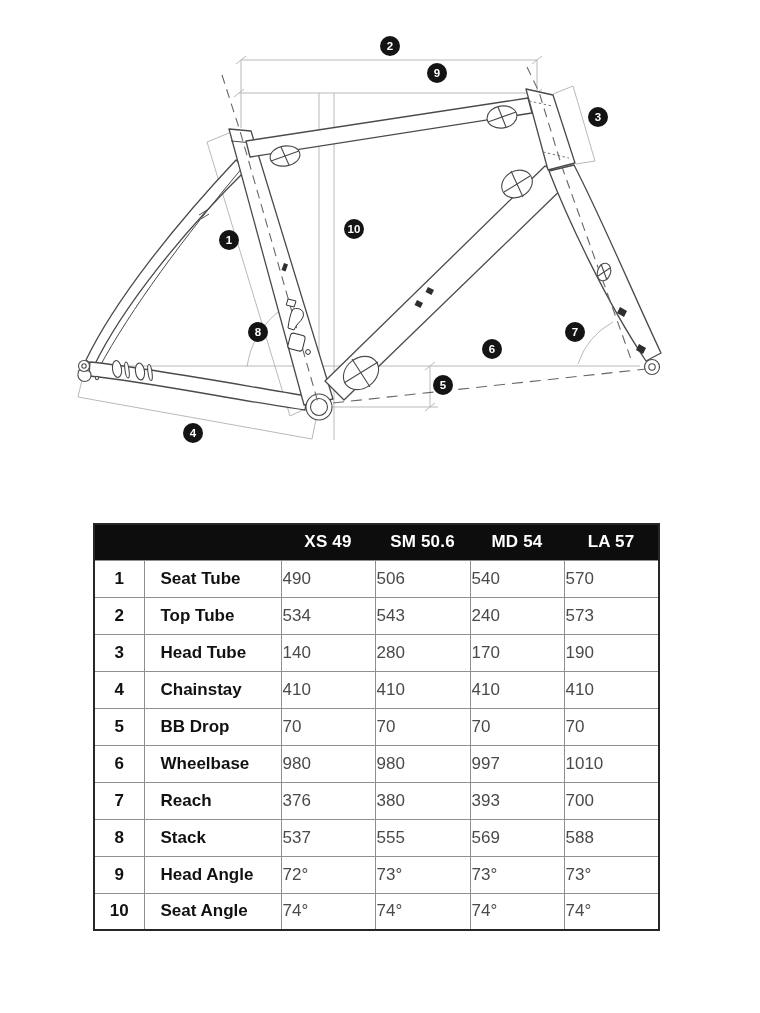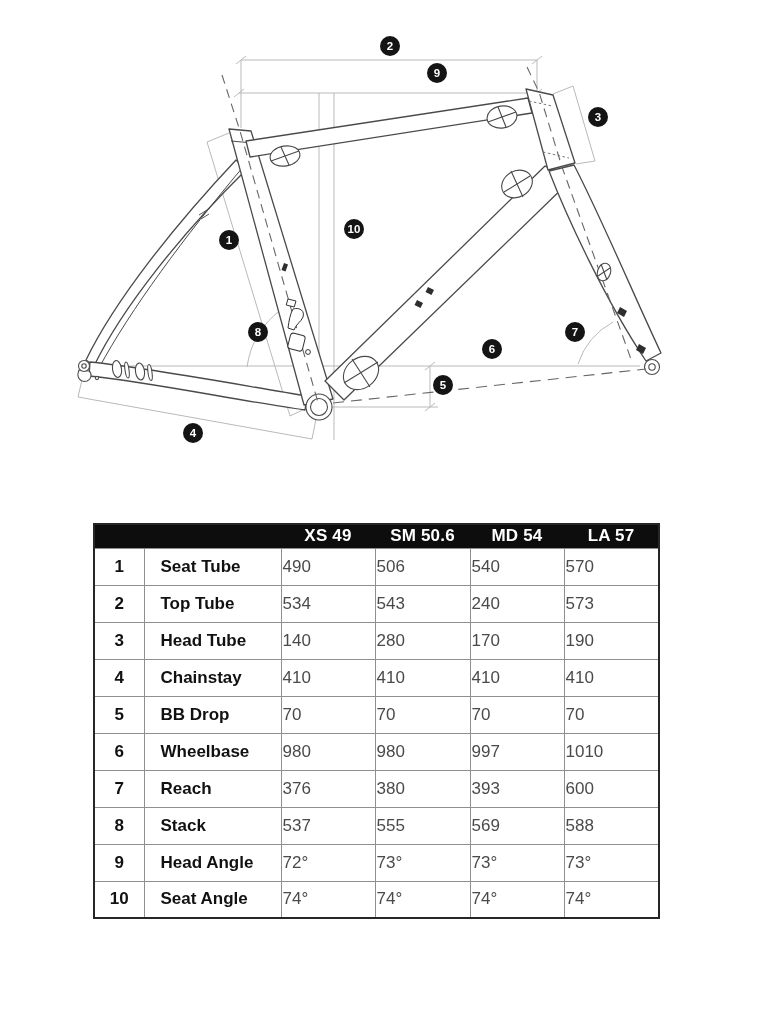--- a/index.html
+++ b/index.html
@@ -5,21 +5,21 @@
   html,body{margin:0;padding:0;background:#ffffff;}
   .page{position:relative;width:760px;height:1013px;background:#fff;overflow:hidden;
         font-family:"Liberation Sans",sans-serif;}
   .diagram{position:absolute;left:0;top:0;}
   
   .geo-table-wrap{position:absolute;left:93px;top:523px;width:565px;}
   table.geo{border-collapse:collapse;table-layout:fixed;width:565px;
             border:2px solid #262626;}
   table.geo th, table.geo td{box-sizing:border-box;overflow:hidden;white-space:nowrap;}
   table.geo thead th{background:#0d0d0d;color:#fff;font-weight:700;font-size:17px;
-            height:24px;text-align:center;border:0;letter-spacing:.2px;}
+            height:36px;text-align:center;border:0;letter-spacing:.2px;}
   table.geo tbody td{border:1px solid #8f8f8f;height:37px;font-size:17px;
             vertical-align:middle;background:#fff;}
   td.c-num{font-weight:700;color:#111;text-align:center;}
   td.c-label{font-weight:700;color:#111;text-align:left;padding-left:16px;}
   td.c-val{font-weight:400;color:#4a4a4a;}
   
   .frame-stroke{stroke:#4a4a4a;stroke-width:1.3;fill:#ffffff;stroke-linejoin:round;}
   .thin-stroke{stroke:#4a4a4a;stroke-width:1.1;fill:#ffffff;}
   .construct{stroke:#b9b9b9;stroke-width:1;fill:none;}
   .dash{stroke:#666;stroke-width:1.1;fill:none;}
@@ -266,21 +266,21 @@
           <td class="c-val">980</td>
           <td class="c-val">997</td>
           <td class="c-val">1010</td>
         </tr>
         <tr>
           <td class="c-num">7</td>
           <td class="c-label">Reach</td>
           <td class="c-val">376</td>
           <td class="c-val">380</td>
           <td class="c-val">393</td>
-          <td class="c-val">600</td>
+          <td class="c-val">700</td>
         </tr>
         <tr>
           <td class="c-num">8</td>
           <td class="c-label">Stack</td>
           <td class="c-val">537</td>
           <td class="c-val">555</td>
           <td class="c-val">569</td>
           <td class="c-val">588</td>
         </tr>
         <tr>

